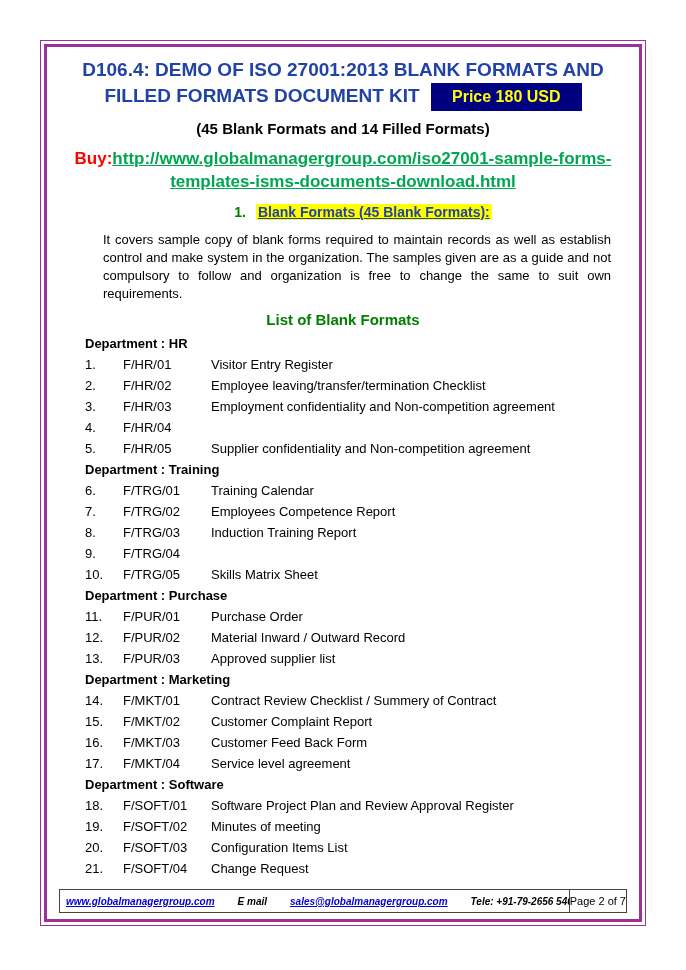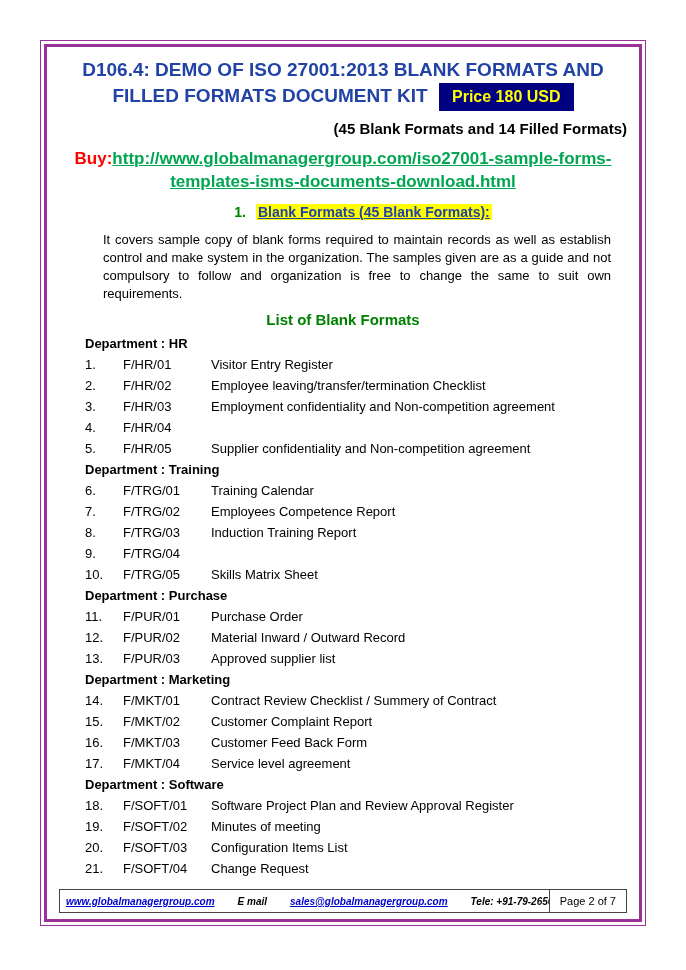--- a/index.html
+++ b/index.html
@@ -13,23 +13,23 @@
     box-sizing:border-box;
     padding:8px 12px 6px 12px;
     display:flex; flex-direction:column;
   }
   .doc-title {
     text-align:center; font-weight:bold; font-size:19px; line-height:26px;
     color:var(--title-blue, #2143A6); margin-top:2px;
   }
   .price-badge {
     display:inline-block; background:var(--badge-bg, #000080); color:var(--badge-text, #FFFF00);
-    font-size:16px; padding:1px 13px; margin-left:6px; vertical-align:baseline;
-  }
-  .subtitle { text-align:right; font-weight:bold; font-size:15px; margin-top:7px; line-height:22px; }
+    font-size:16px; padding:1px 21px; margin-left:6px; vertical-align:baseline;
+  }
+  .subtitle { text-align:center; font-weight:bold; font-size:15px; margin-top:7px; line-height:22px; }
   .buy-line { text-align:center; font-weight:bold; font-size:17px; line-height:23px; margin-top:7px; }
   .buy-label { color:var(--buy-red, #FF0000); margin-right:0; }
   .buy-url { color:var(--link-green, #00A651); text-decoration:underline; word-break:break-word; cursor:pointer; }
   .section-heading { margin:8px 0 4px 40px; font-size:14px; line-height:22px;text-align:center; }
   .section-num { color:var(--list-title-green, #008000); font-weight:bold; margin-right:10px; }
   .section-label {
     color:var(--title-blue, #2143A6); font-weight:bold; text-decoration:underline;
     background:var(--highlight-yellow, #FFFF00); padding:0 2px;
   }
   .intro { margin:4px 16px 2px 44px; font-size:13px; line-height:18px; text-align:justify; }
@@ -44,21 +44,21 @@
     margin-top:auto;
     border:1px solid #444; display:flex; align-items:stretch;
   }
   .footer-left {
     flex:1; padding:5px 6px; font-size:10px; font-weight:bold; font-style:italic;
     display:flex; align-items:center; white-space:nowrap; overflow:hidden;gap:19px;
   }
   .footer-left .lnk { color:var(--footer-link-blue, #0000CC); text-decoration:underline; cursor:pointer; }
   .footer-left .plain { color:#000; margin:0 4px; }
   .footer-right {
-    border-left:1px solid #444; padding:5px 10px; font-size:11px;
+    border-left:1px solid #444; padding:5px 0; font-size:11px;
     display:flex; align-items:center; font-style:normal; font-weight:normal;
   }
 </style>
 </head>
 <body>
 
 <div class="page">
   <div class="frame">
 
     <div class="doc-title">

